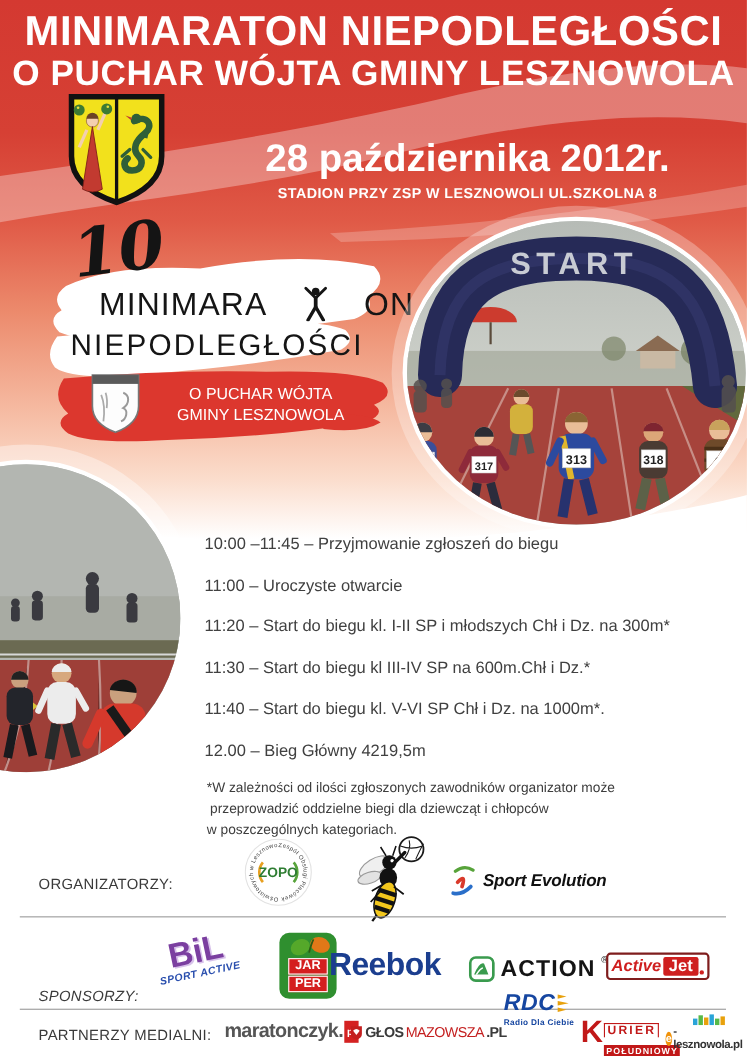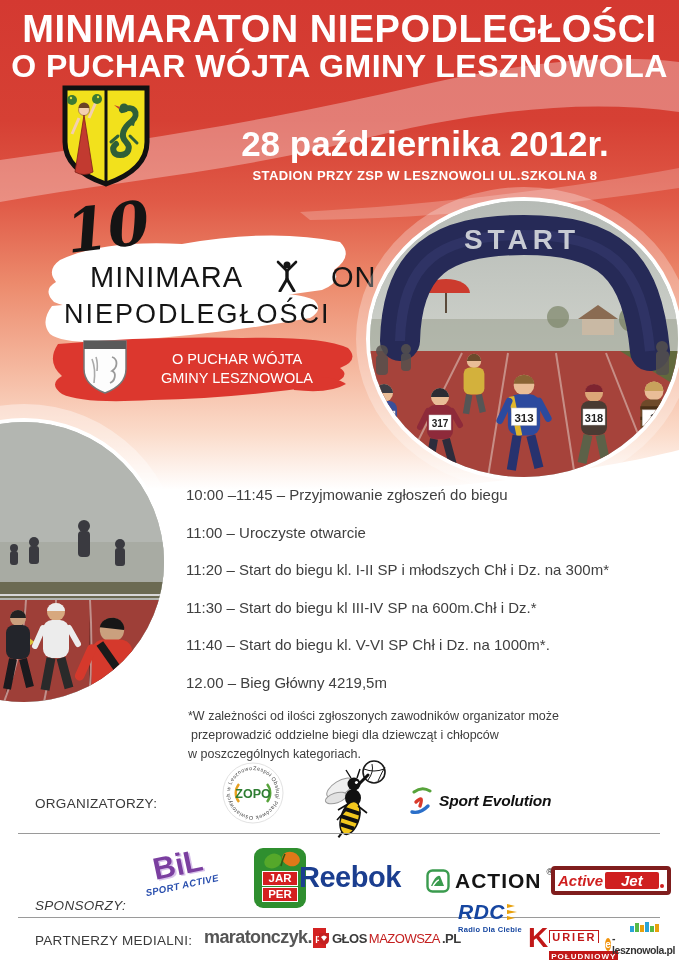--- a/index.html
+++ b/index.html
@@ -72,24 +72,24 @@
   .jarper-leaves{position:absolute;left:5px;top:2px;}
   .jarper-boxes{position:absolute;left:0;right:0;bottom:6px;text-align:center;}
   .jbox{display:block;margin:1px auto 0;width:34px;background:#d41f1f;color:#fff;
         font-weight:900;font-size:11.5px;line-height:13px;border:1px solid #fff;}
   .reebok{position:absolute;left:299px;top:861px;font-size:29px;font-weight:900;
           color:#1b3e8f;letter-spacing:-0.5px;}
   .action{position:absolute;left:426px;top:869px;display:flex;align-items:center;gap:5px;}
   .action-name{font-size:21px;font-weight:800;color:#141414;letter-spacing:1px;}
   .action-reg{font-size:9px;color:#141414;align-self:flex-start;margin-top:-2px;}
   .activejet{position:absolute;left:551px;top:866px;display:flex;align-items:center;
-             border:4px solid #7f1d1d;border-radius:4px;padding:2px 3px;background:#fff;}
+             border:2px solid #7f1d1d;border-radius:4px;padding:2px 3px;background:#fff;}
   .aj1{font-style:italic;font-weight:900;font-size:15px;color:#cf1f1f;padding-right:2px;}
-  .aj2{font-style:italic;font-weight:900;font-size:15px;color:#fff;background:#cf1f1f;
-       padding:0 16px;border-radius:2px;}
+  .aj2{font-weight:900;font-size:15px;color:#fff;background:#cf1f1f;
+       padding:0 5px;border-radius:2px;}
   .aj-dot{width:4px;height:4px;border-radius:50%;background:#cf1f1f;margin:10px 0 0 1px;}
 
   
   .maratonczyk{position:absolute;left:204px;top:927px;display:flex;align-items:center;}
   .mar-name{font-size:18px;font-weight:900;color:#555;letter-spacing:-0.6px;}
   .mar-pl{width:13px;height:20px;background:#d42222;color:#fff;font-size:9px;font-weight:bold;
           display:flex;align-items:center;justify-content:center;margin-left:1px;}
   .glos{position:absolute;left:318px;top:931px;display:flex;align-items:center;gap:2px;}
   .glos-t1,.glos-t3{font-size:13px;font-weight:900;color:#3a3a3a;letter-spacing:-0.5px;}
   .glos-t2{font-size:13px;font-weight:400;color:#c42020;letter-spacing:-0.5px;}

